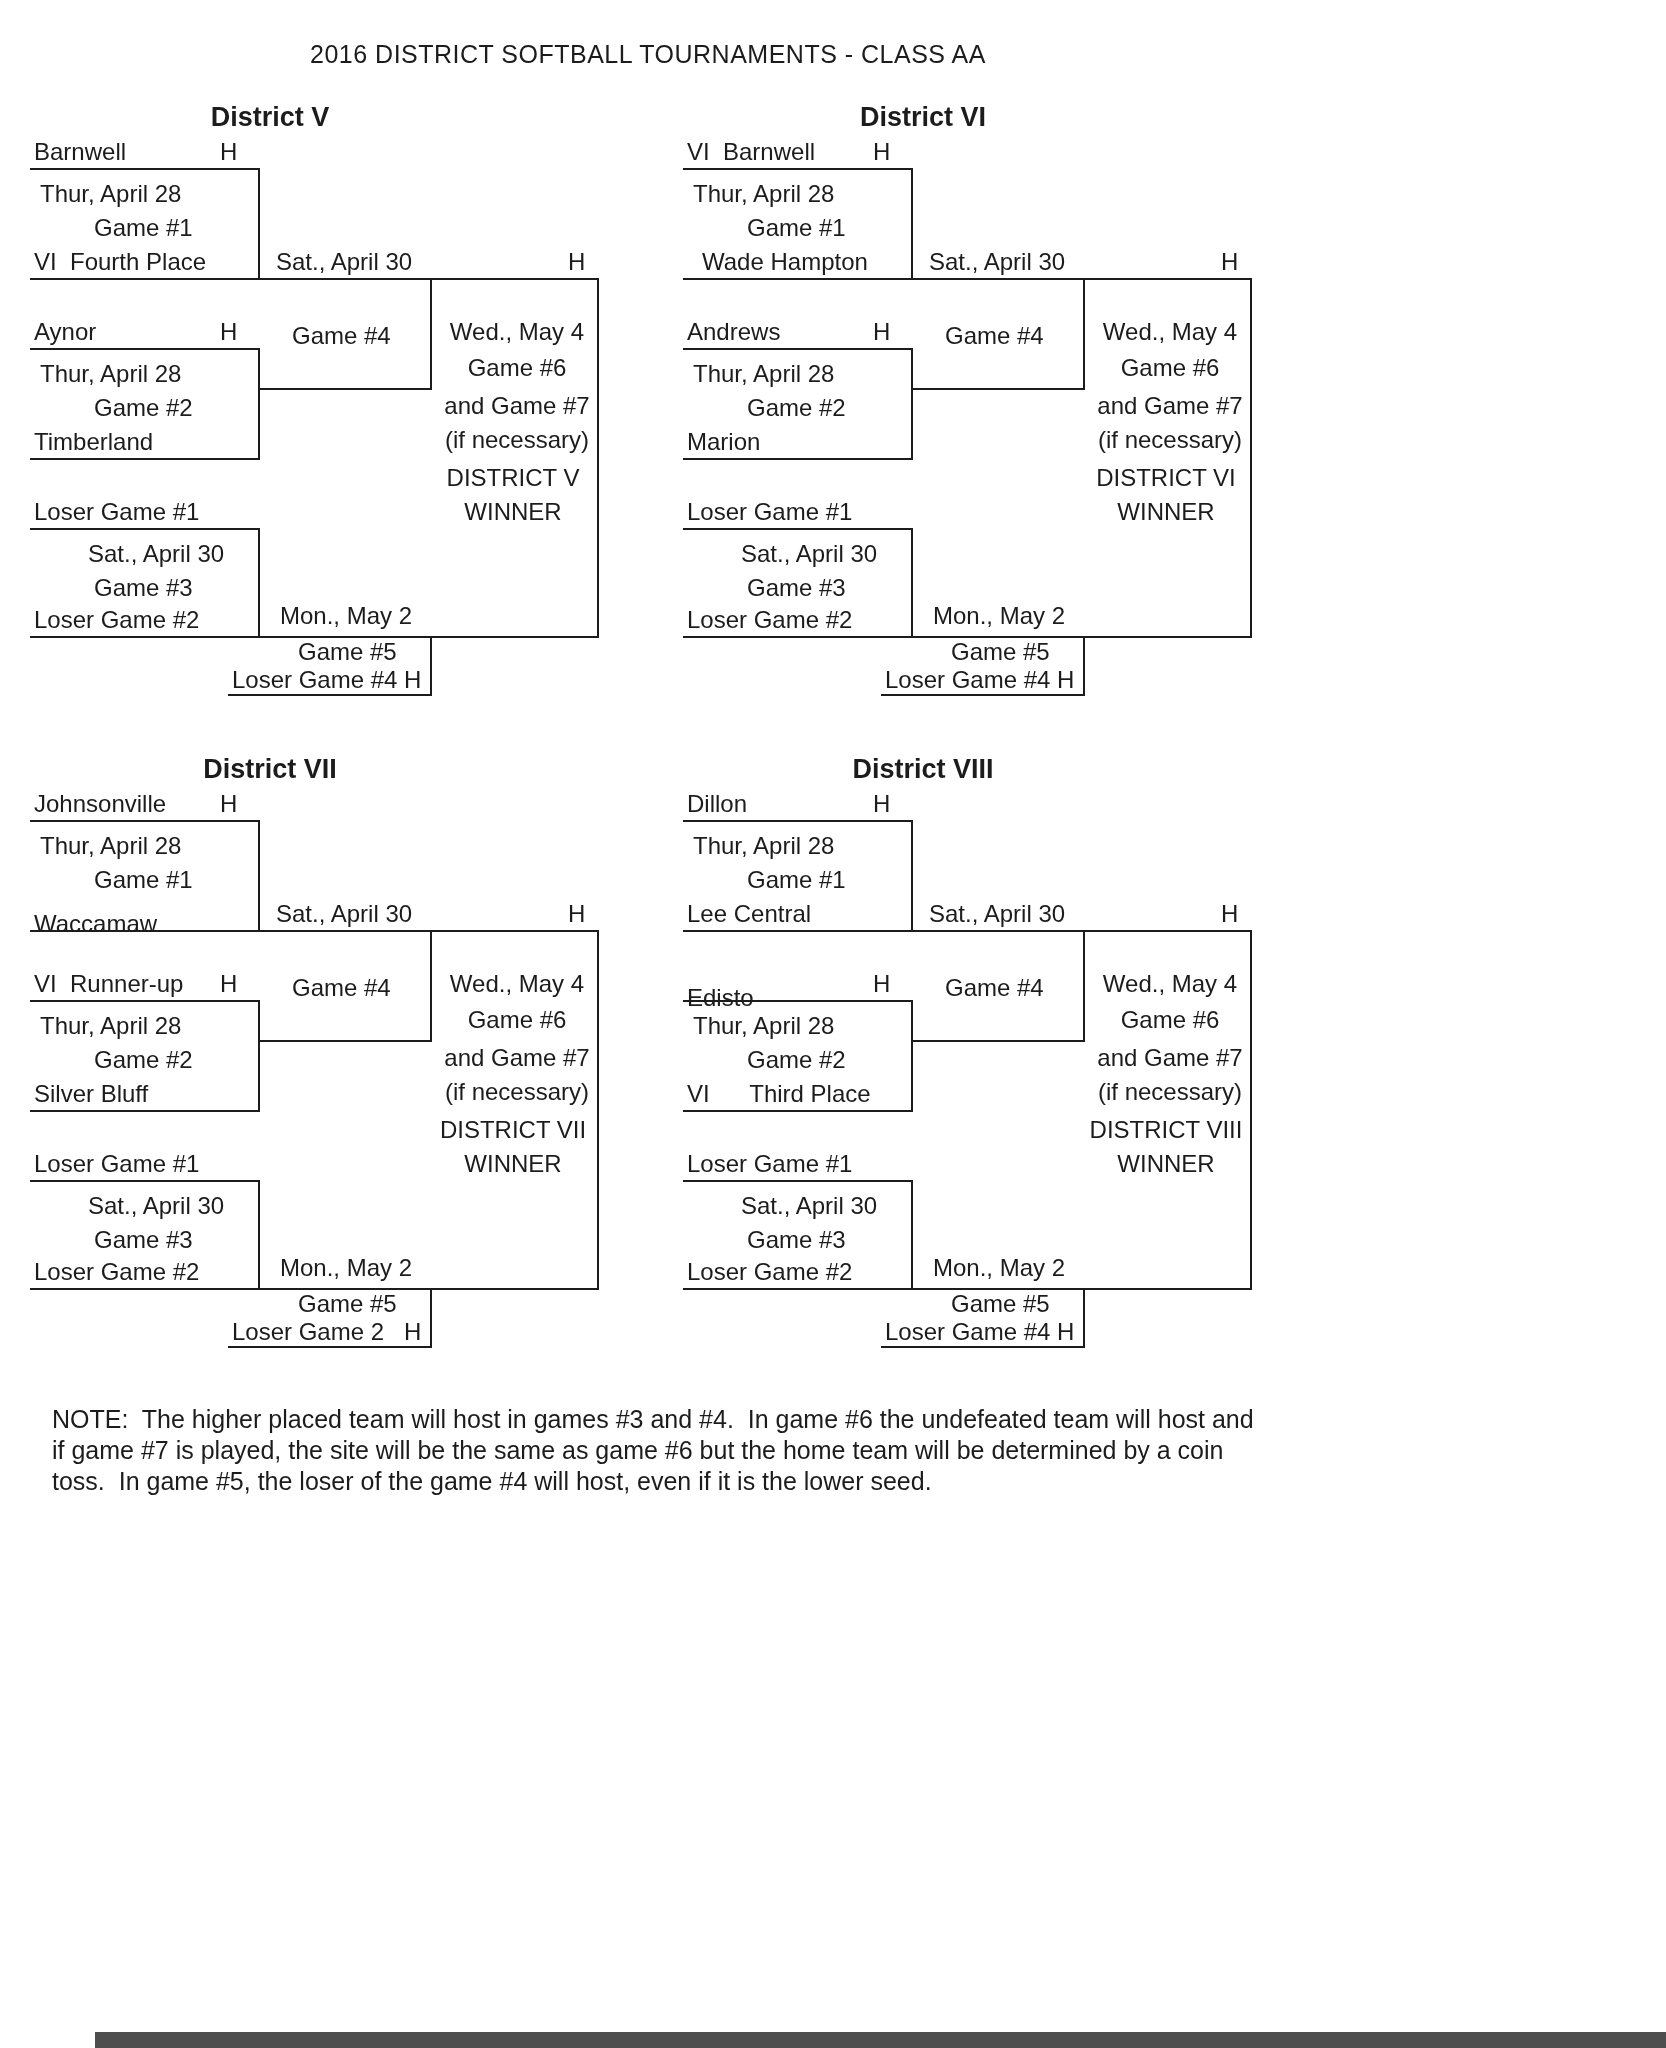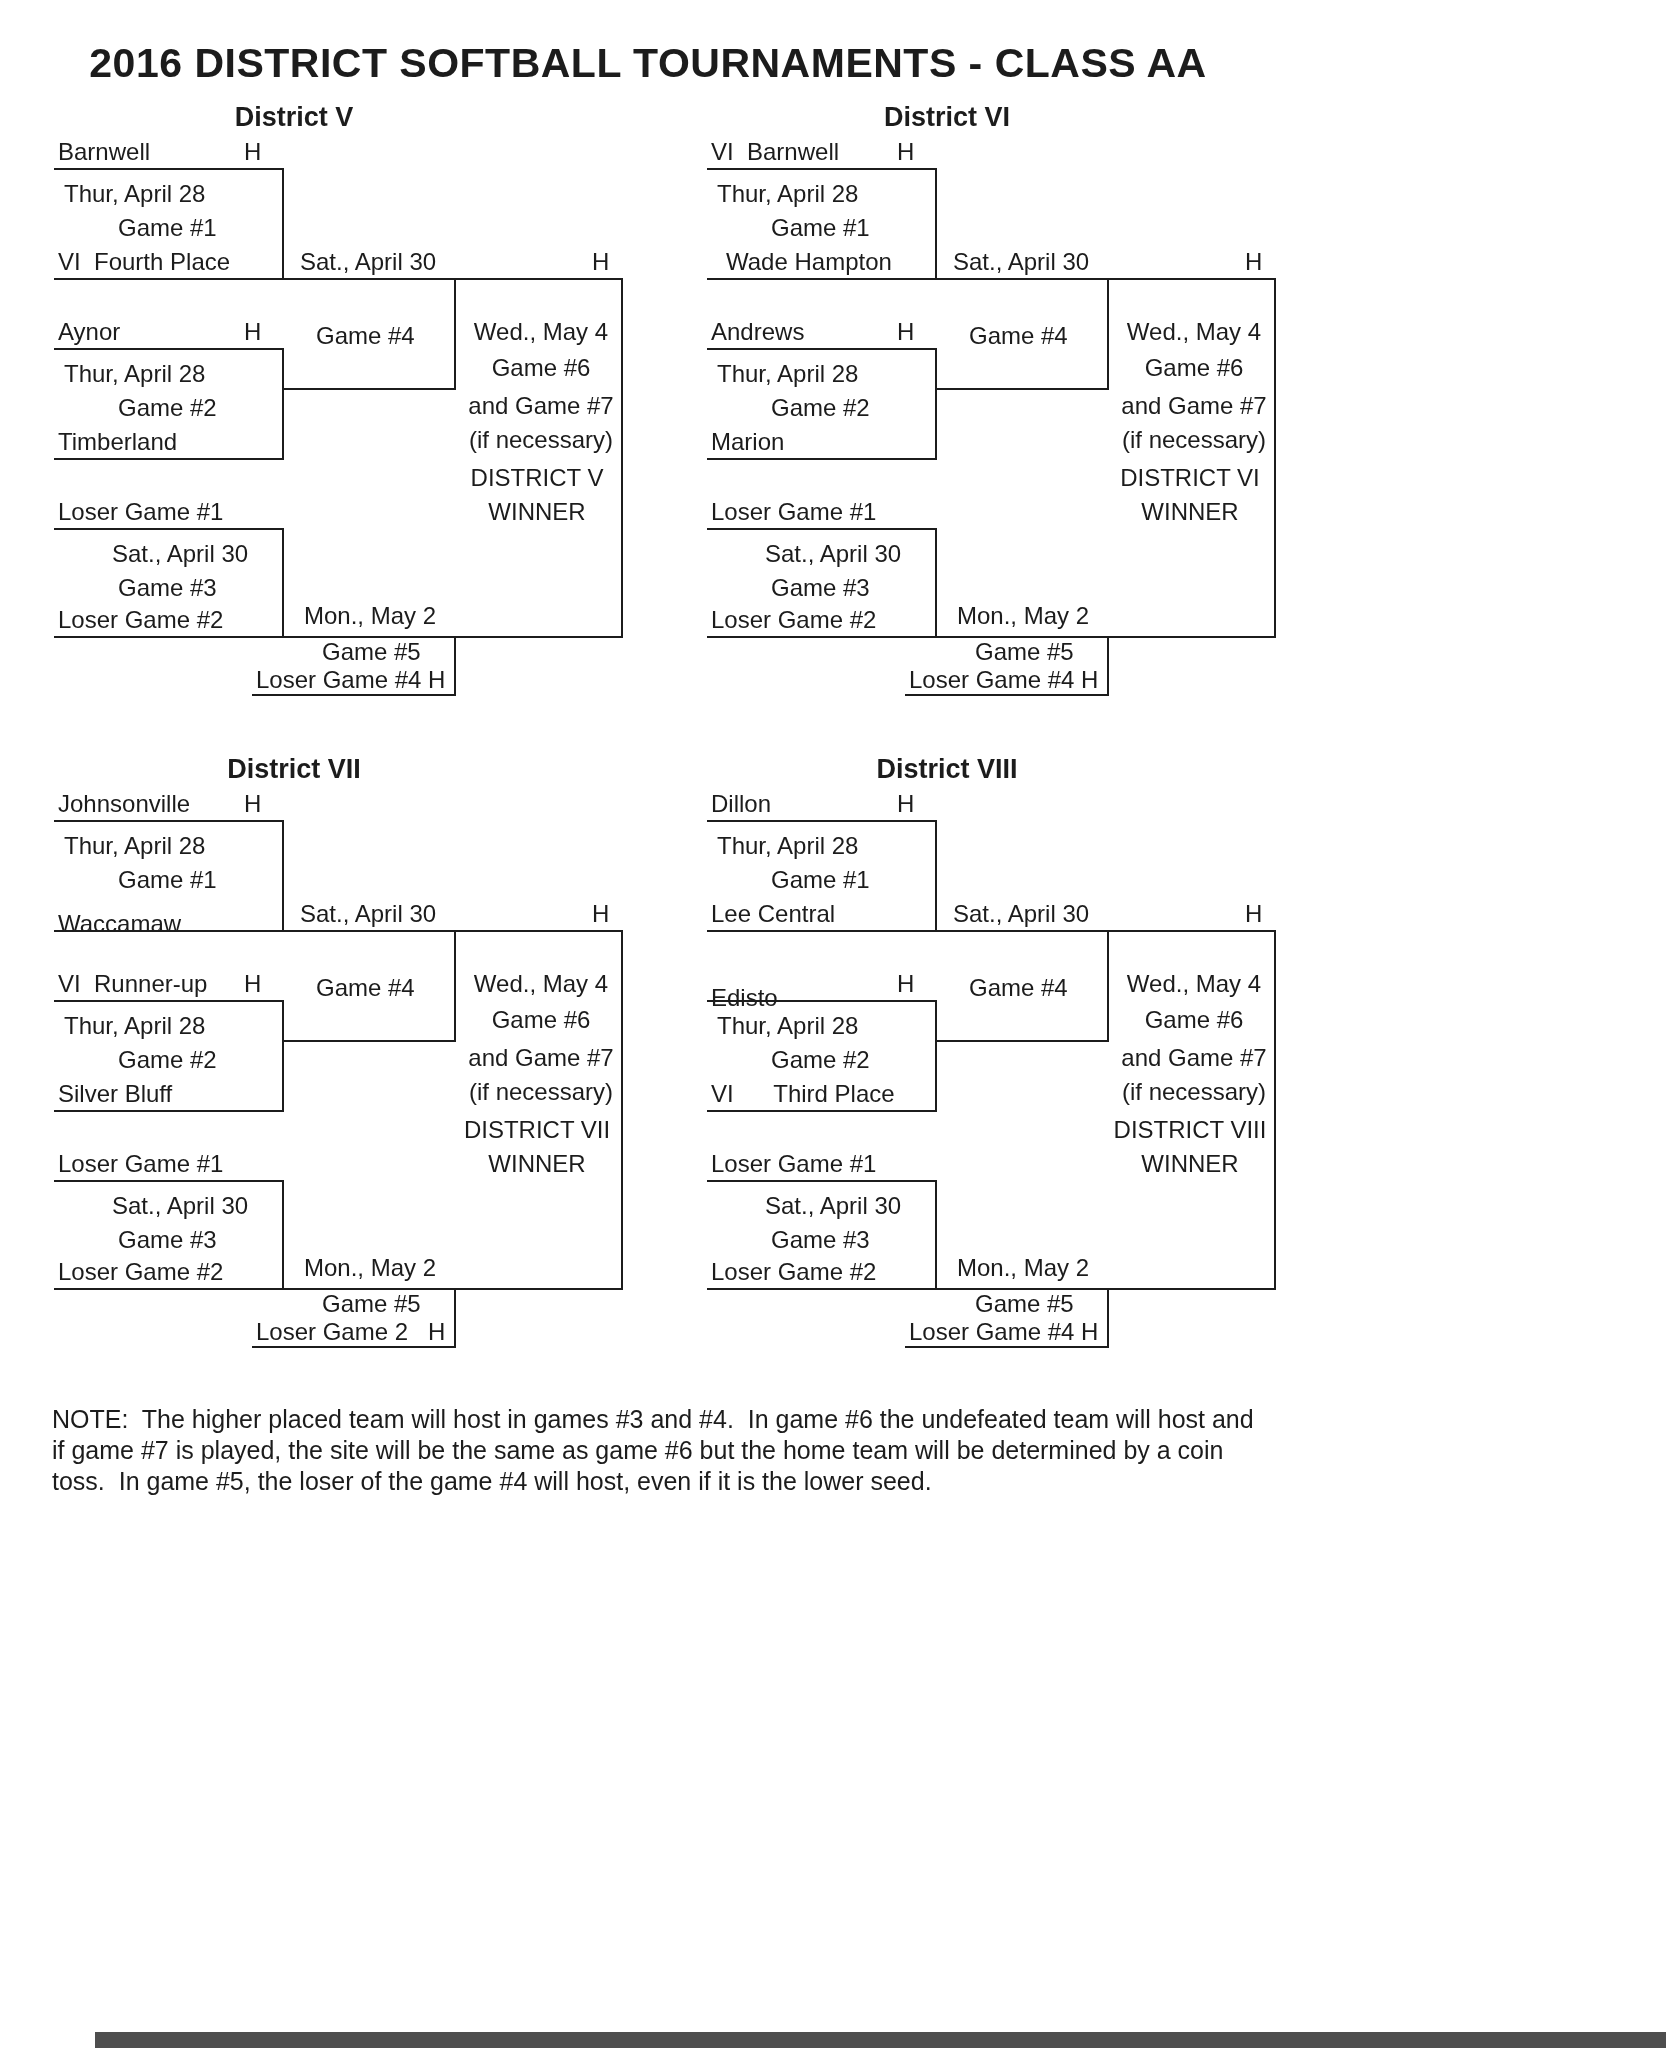--- a/index.html
+++ b/index.html
@@ -8,23 +8,23 @@
     width: 1666px; height: 2048px;
     background: #ffffff;
     color: #1c1c1c;
     font-family: "Liberation Sans", sans-serif;
     position: relative;
     overflow: hidden;
   }
   .page { position: absolute; inset: 0; }
   .page-title {
     position: absolute; left: 0; top: 40px; width: 1296px;
-    text-align: center; font-size: 41px; font-weight: bold; letter-spacing: 0.5px;
-  }
-  .bracket-slot { position: absolute; width: 600px; height: 622px; margin-left: 24px; }
+    text-align: center; font-size: 25px; font-weight: normal; letter-spacing: 0.5px;
+  }
+  .bracket-slot { position: absolute; width: 600px; height: 622px; }
   .bracket { position: relative; width: 100%; height: 100%; }
   .district-title {
     position: absolute; left: 20px; top: 2px; width: 440px;
     text-align: center; font-size: 27px; font-weight: bold;
   }
   .txt { position: absolute; font-size: 24px; line-height: 28px; white-space: pre; }
   .ctr { text-align: center; }
   .hline { position: absolute; height: 2px; background: #1c1c1c; }
   .vline { position: absolute; width: 2px; background: #1c1c1c; }
   .note {

